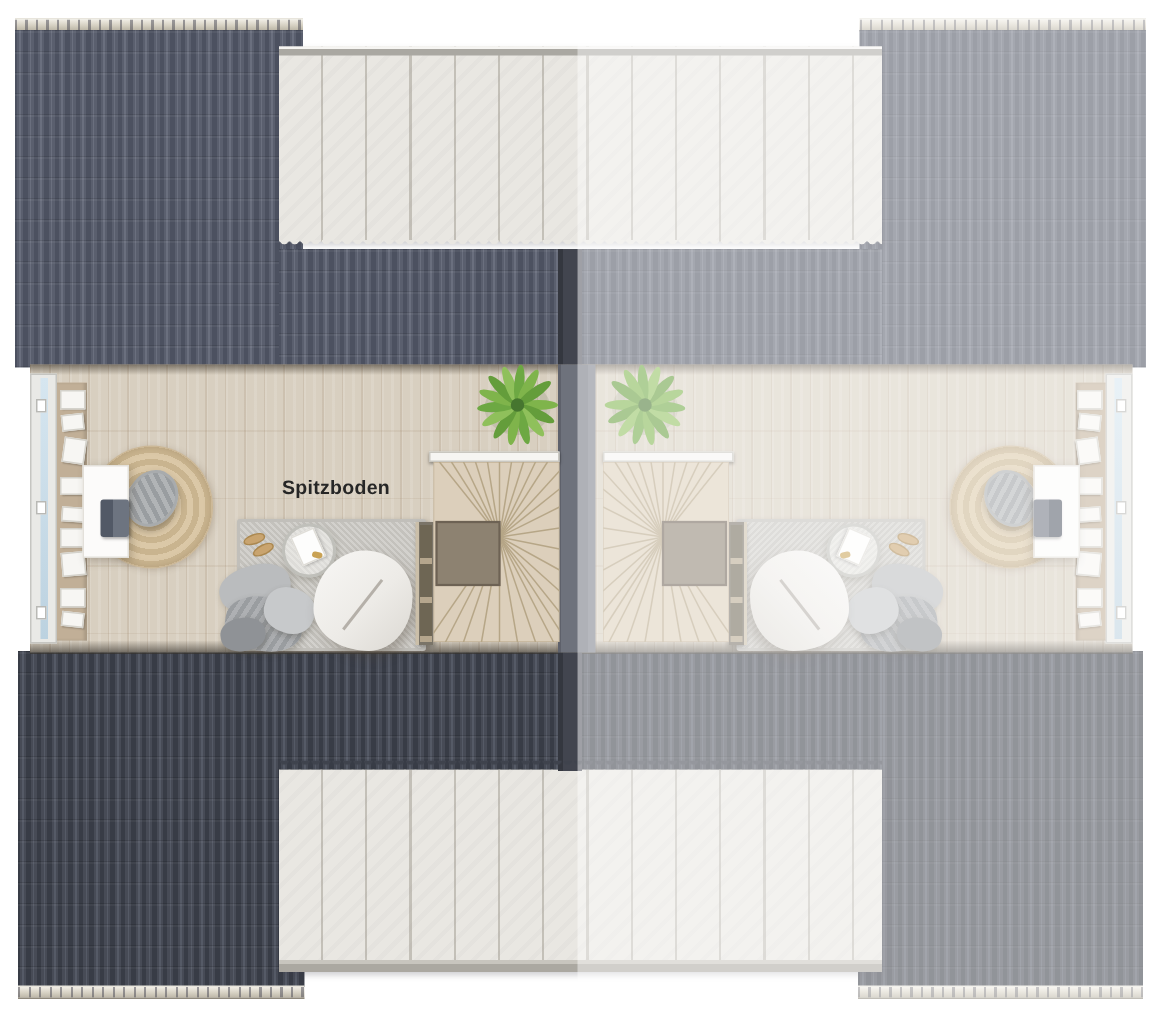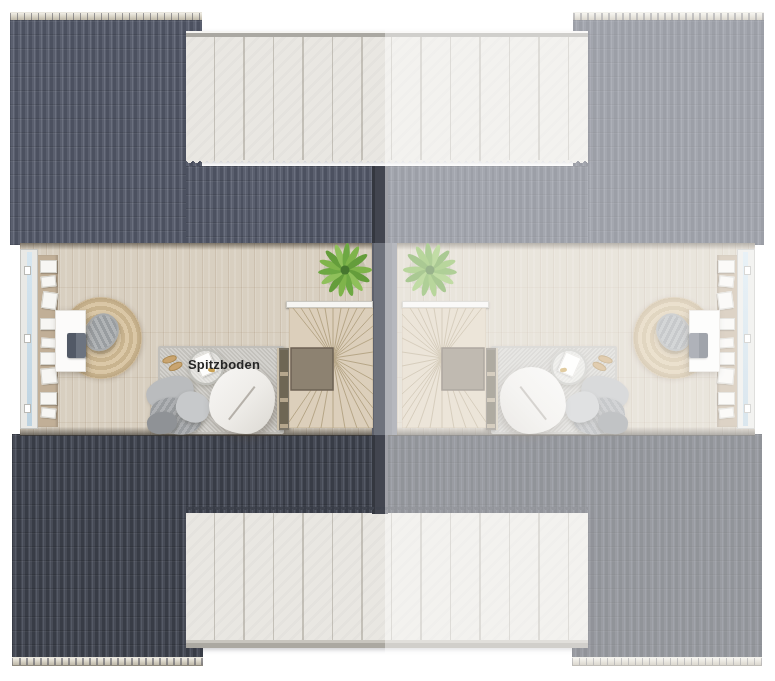--- a/index.html
+++ b/index.html
@@ -367,16 +367,16 @@
             <ellipse cx="41" cy="27" rx="13" ry="3.4" fill="#7fb44b"></ellipse>
           </g>
         <g transform="rotate(325 27 27)">
             <ellipse cx="41" cy="27" rx="13" ry="3.4" fill="#649d3b"></ellipse>
           </g>
       </g>
       <circle cx="27" cy="27" r="4.5" fill="#46762f"></circle>
     </svg>
   </div>
 
-  <div class="room-label" style="left:188px;top:317px;margin-top:40px;">Spitzboden</div>
+  <div class="room-label" style="left:188px;top:317px;">Spitzboden</div>
 
   <div class="fade-overlay" style="left:385px;top:0;width:390px;height:681px;"></div>
 </div>
 
 </body></html>

